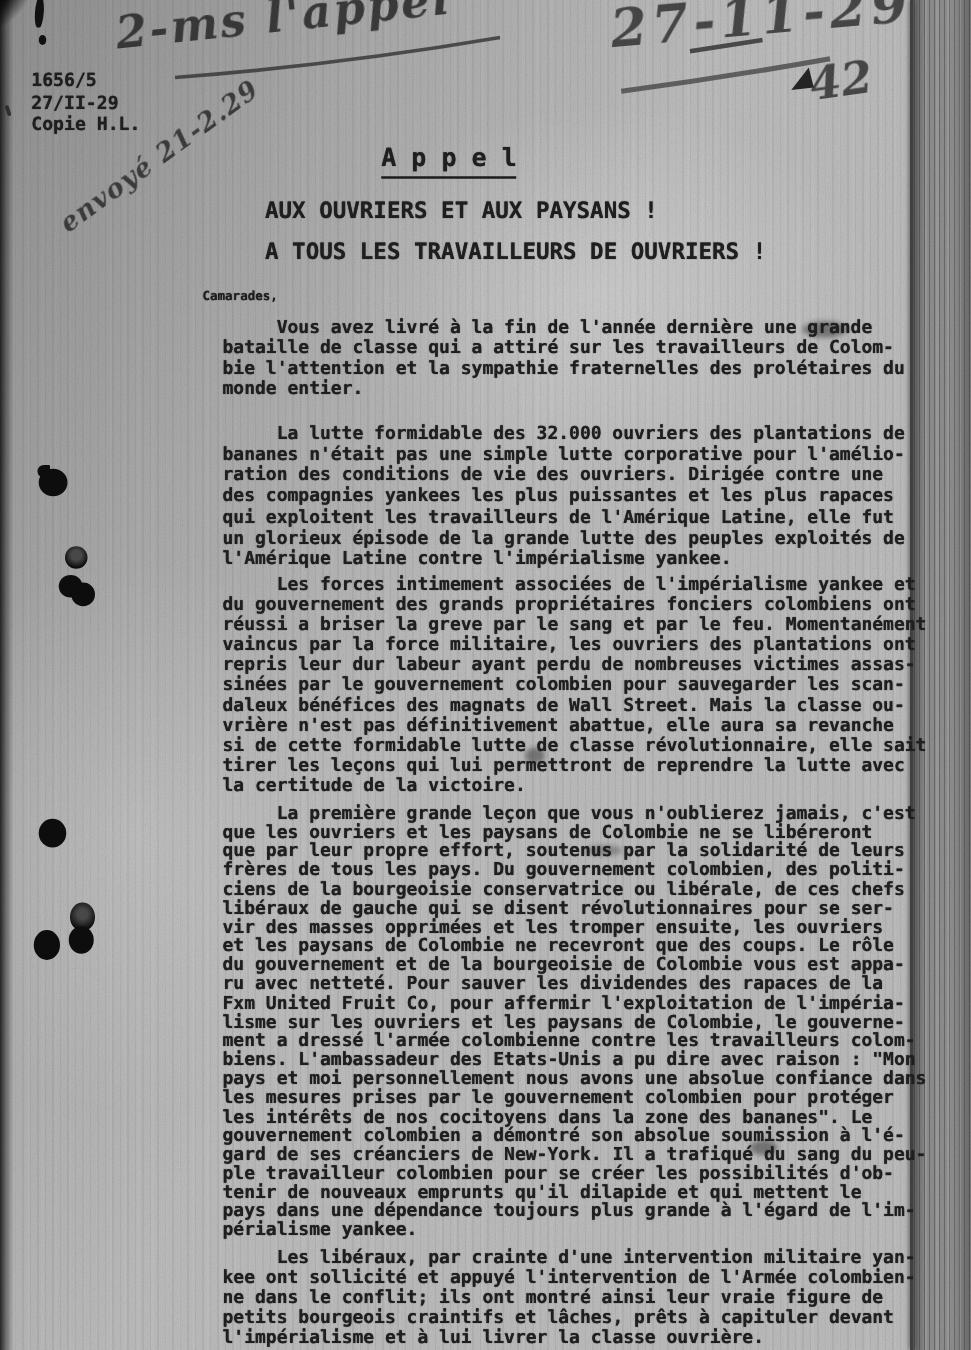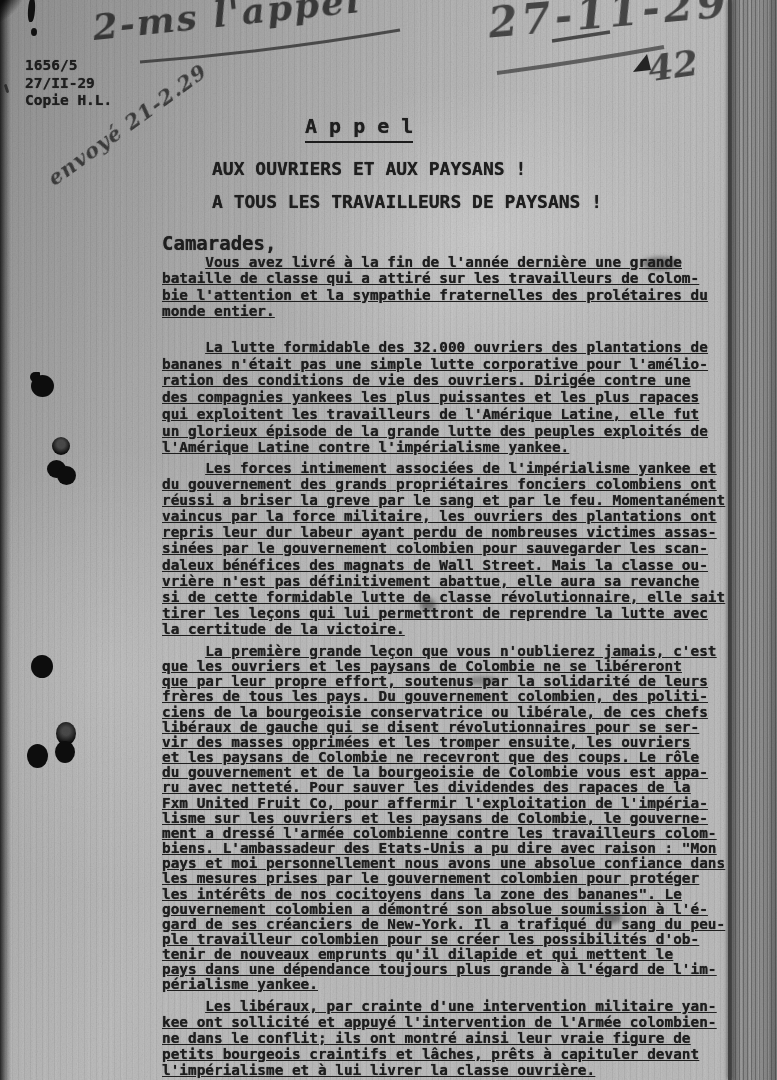--- a/index.html
+++ b/index.html
@@ -28,24 +28,24 @@
       repeating-linear-gradient(90deg, rgba(30,30,30,.32) 0 1px, rgba(0,0,0,0) 1px 4px),
       repeating-linear-gradient(90deg, rgba(255,255,255,.12) 0 2px, rgba(0,0,0,0) 2px 9px),
       linear-gradient(90deg, rgba(0,0,0,.30), rgba(0,0,0,0) 10px),
       linear-gradient(270deg, rgba(0,0,0,.25), rgba(0,0,0,0) 14px);}
   .stamp{left:25px;top:57px;font-size:14.5px;line-height:17.5px;white-space:pre-line;}
   .title{left:305px;top:114px;font-size:20px;}
   .title span{border-bottom:2.5px solid #1c1c1c;padding-bottom:3px;}
   .addr{font-size:18px;}
   .addr1{left:212px;top:158px;}
   .addr2{left:212px;top:191px;}
-  .greeting{left:162px;top:232px;font-size:19px;}
+  .greeting{left:162px;top:232px;font-size:10px;}
   .body-text{left:162px;top:0;width:585px;font-size:14.4px;}
-  .body-text p{position:absolute;left:0;margin:0;width:585px;
-    text-indent:5ch;white-space:pre-line;text-decoration:underline;}
+  .body-text p{position:absolute;left:16px;margin:0;width:585px;
+    text-indent:5ch;white-space:pre-line;}
   .p0{top:254px;line-height:16.3px;}
   .p1{top:339px;line-height:16.7px;}
   .p2{top:460px;line-height:16.1px;}
   .p3{top:644px;line-height:15.15px;}
   .p4{top:998px;line-height:16.1px;}
   .hand{font-family:"DejaVu Serif","Liberation Serif",serif;font-style:italic;
     font-weight:700;color:#2b2b2b;white-space:nowrap;}
   .hand-top{left:92px;top:-8px;font-size:36px;transform:rotate(-6deg);
     letter-spacing:2px;opacity:.88;filter:blur(.4px);}
   .hand-date{left:488px;top:-12px;font-size:42px;transform:rotate(-5deg);
@@ -104,21 +104,21 @@
 
   <svg class="strokes" width="777" height="1080">
     <path d="M140,62 Q270,52 400,30" stroke="#333" stroke-width="3" fill="none" opacity=".8"></path>
     <path d="M552,41 L610,32" stroke="#2e2e2e" stroke-width="3.5" fill="none" opacity=".8"></path>
     <path d="M497,73 Q580,62 664,47" stroke="#3a3a3a" stroke-width="4" fill="none" opacity=".7"></path>
     <polygon points="633,72 647,54 651,70" fill="#141414" opacity=".9"></polygon>
   </svg>
 
   <div class="abs typed title"><span>A p p e l</span></div>
   <div class="abs typed addr addr1">AUX OUVRIERS ET AUX PAYSANS !</div>
-  <div class="abs typed addr addr2">A TOUS LES TRAVAILLEURS DE PAYSANS !</div>
+  <div class="abs typed addr addr2">A TOUS LES TRAVAILLEURS DE OUVRIERS !</div>
   <div class="abs typed greeting">Camarades,</div>
 
   <div class="abs typed body-text">
     <p class="p0">Vous avez livré à la fin de l'année dernière une grande
 bataille de classe qui a attiré sur les travailleurs de Colom-
 bie l'attention et la sympathie fraternelles des prolétaires du
 monde entier.</p>
     <p class="p1">La lutte formidable des 32.000 ouvriers des plantations de
 bananes n'était pas une simple lutte corporative pour l'amélio-
 ration des conditions de vie des ouvriers. Dirigée contre une

